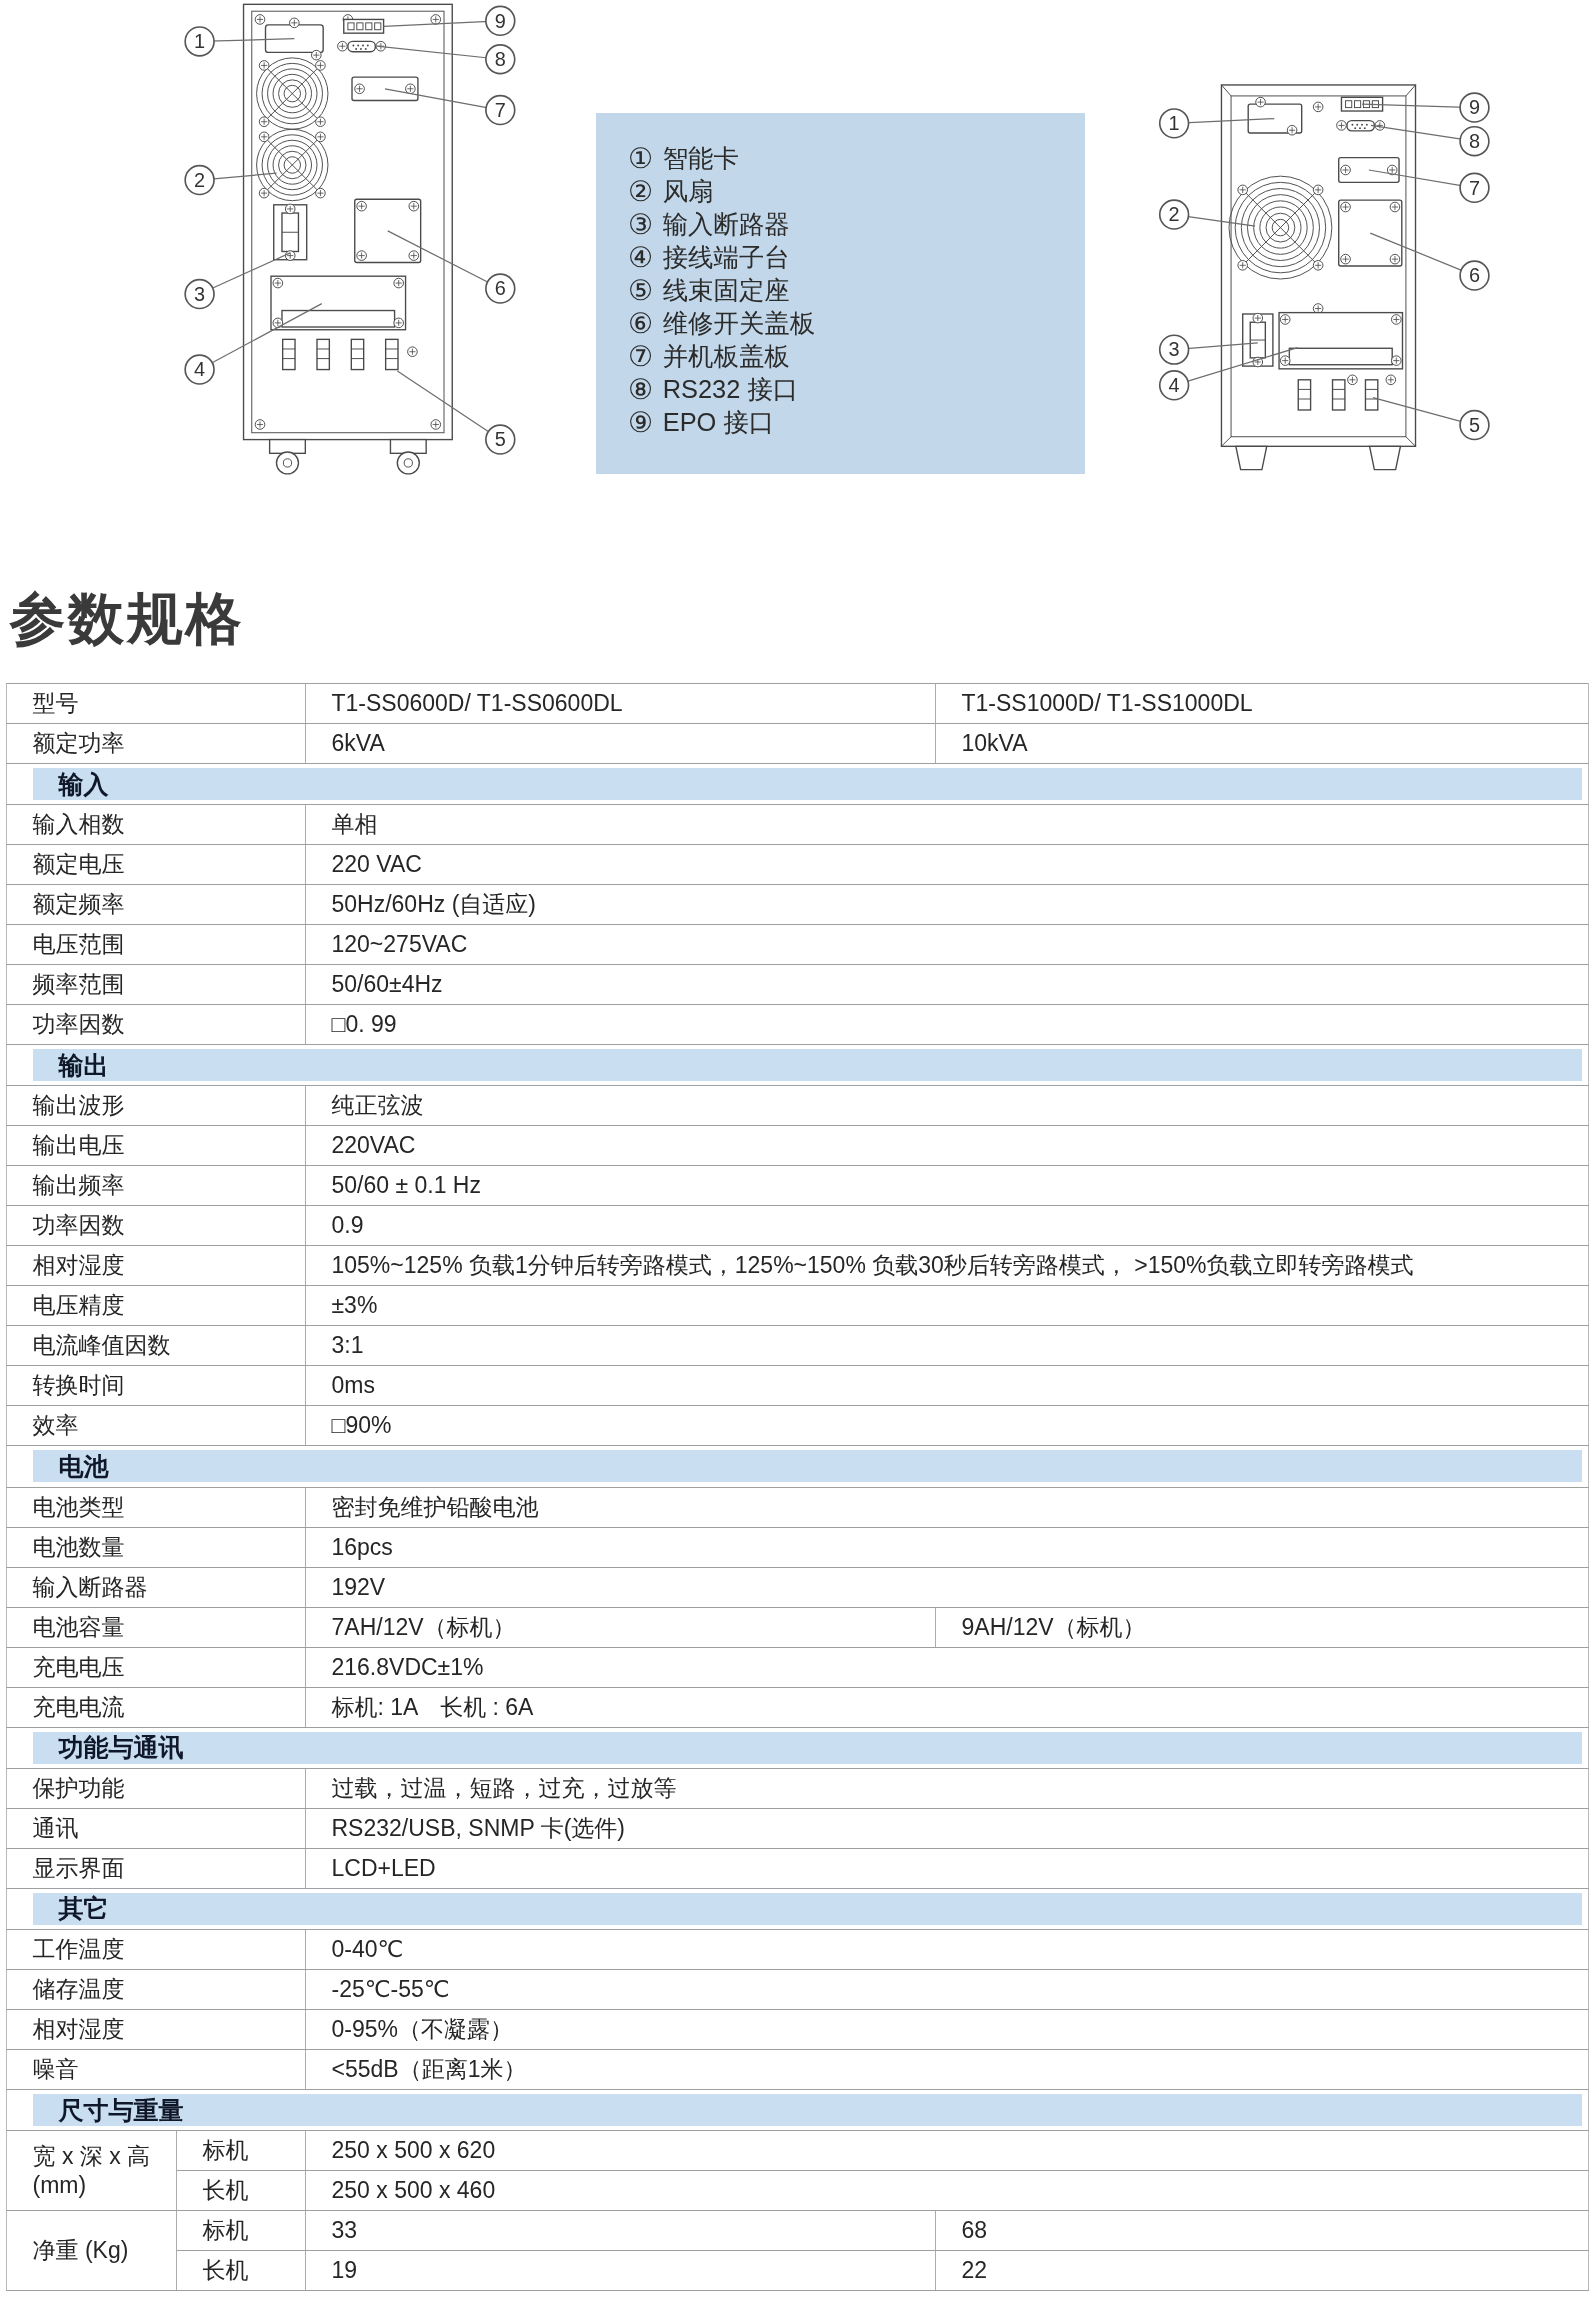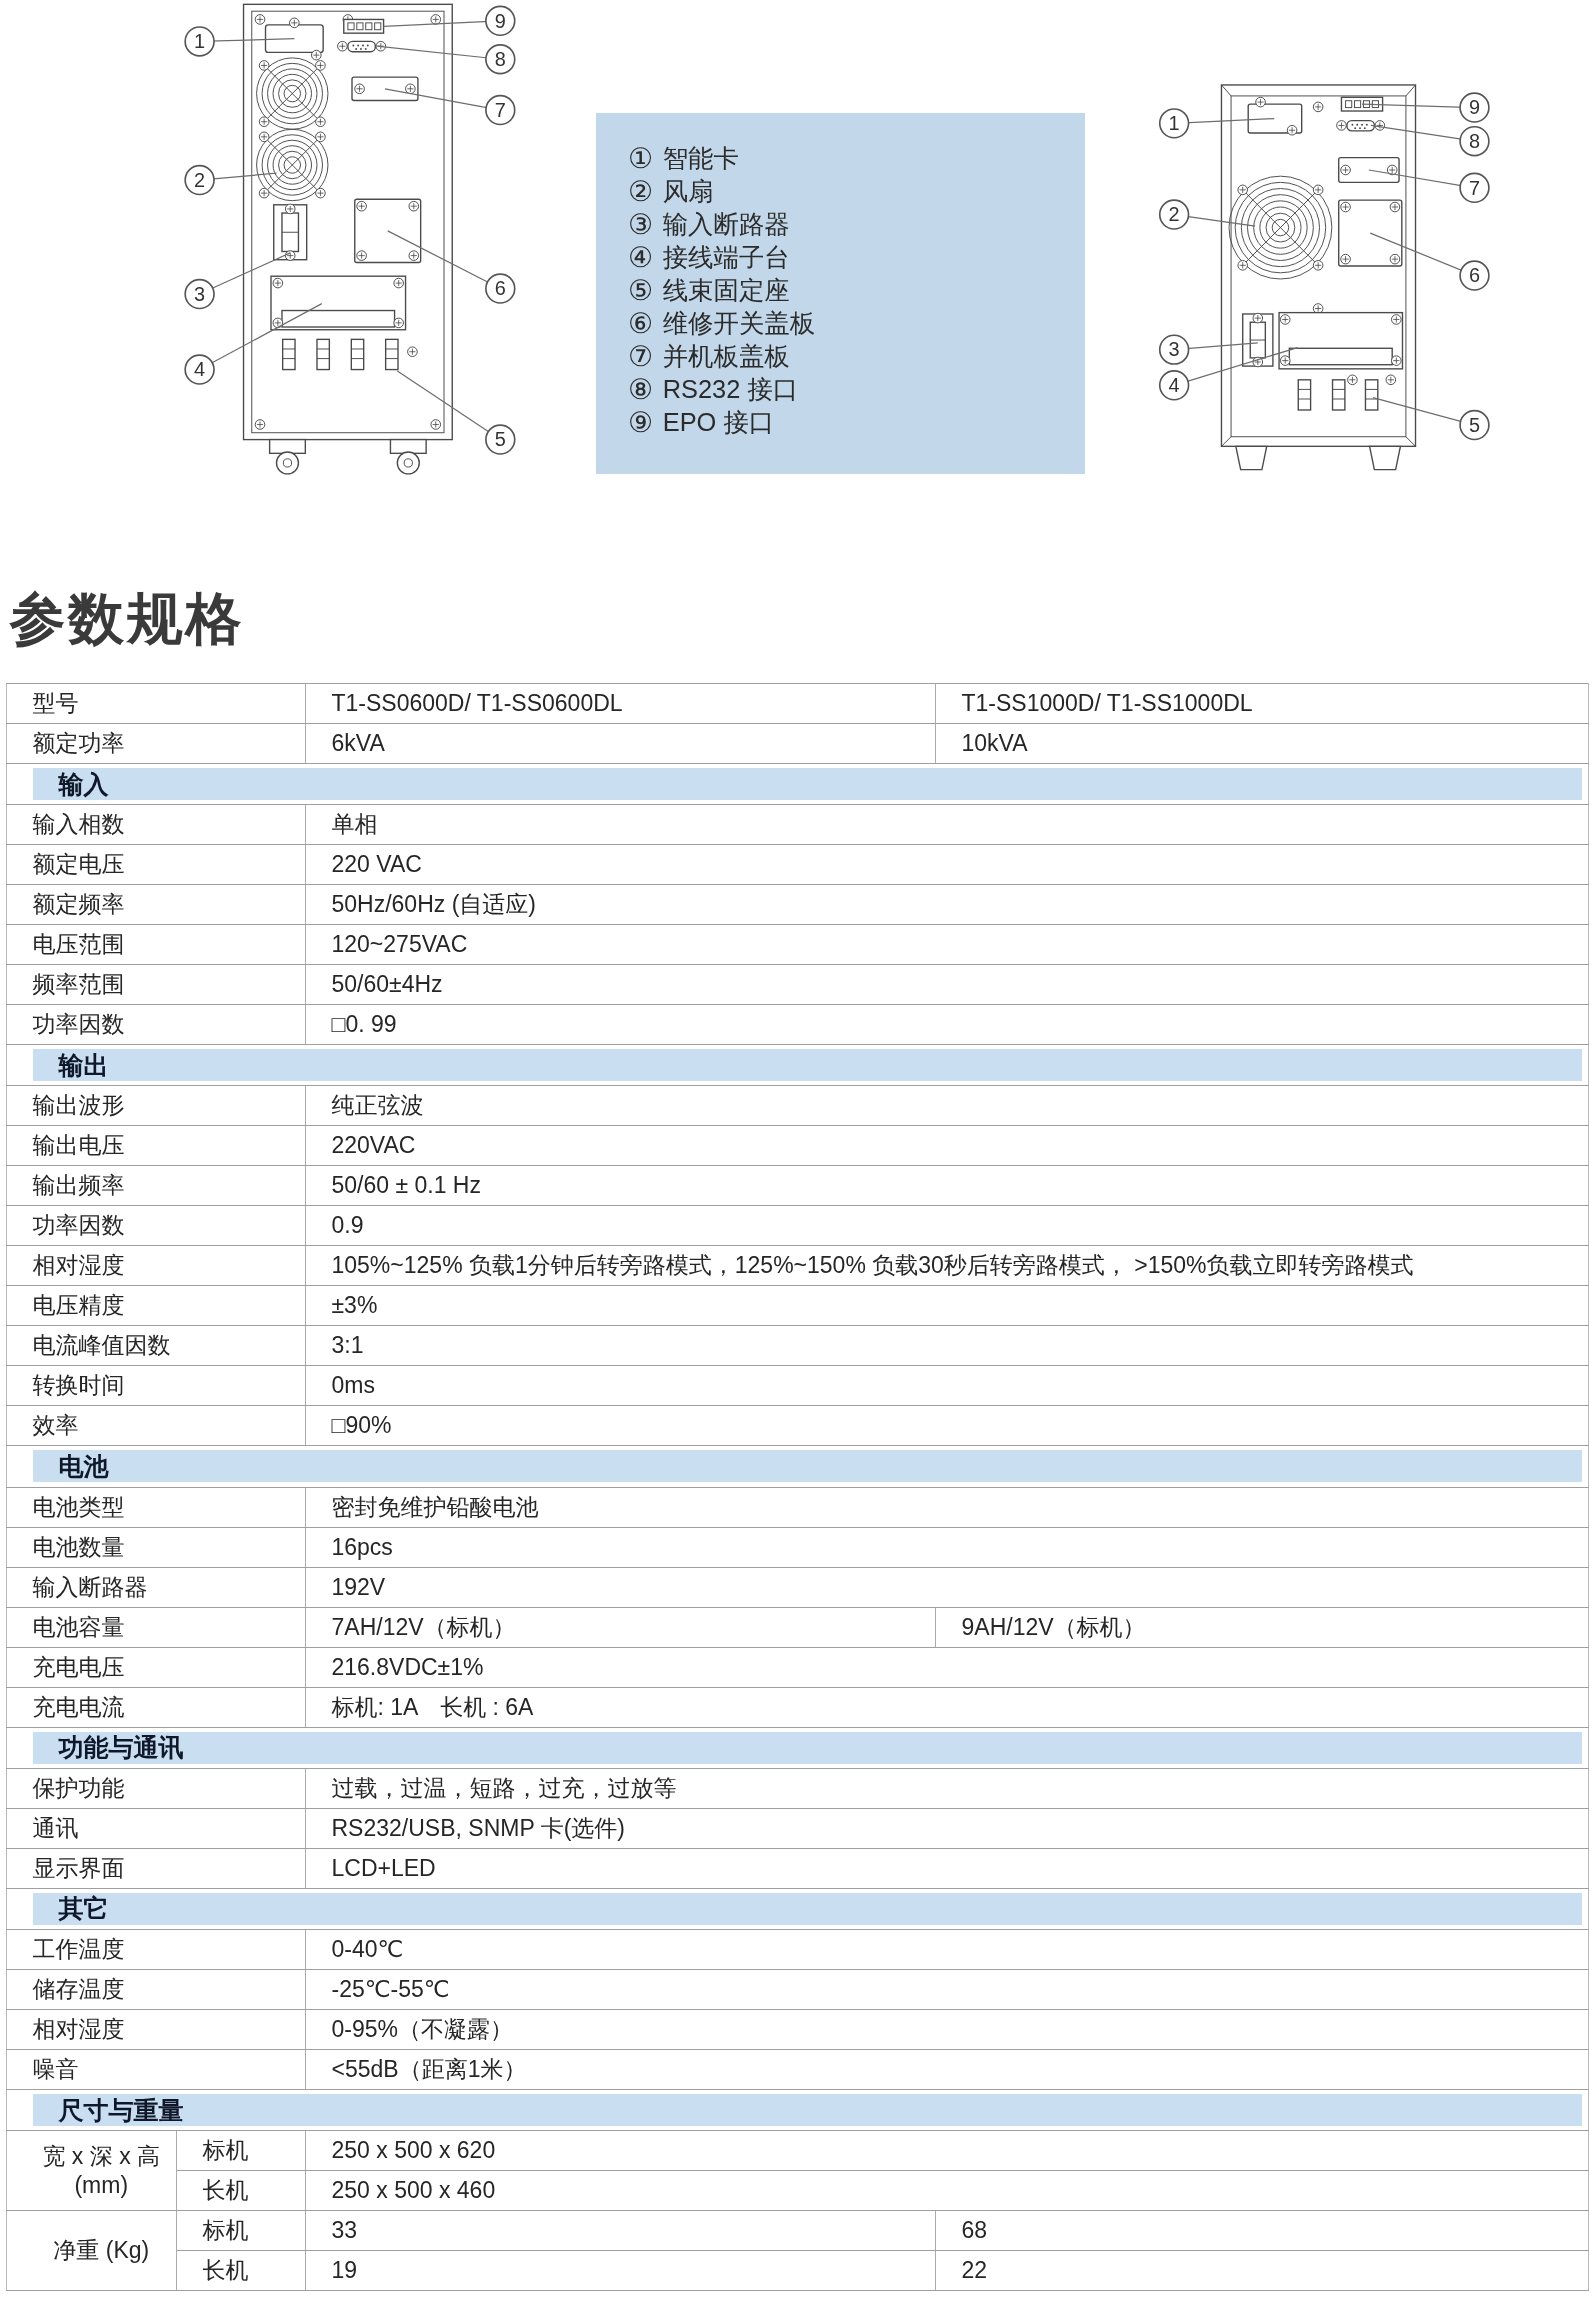--- a/index.html
+++ b/index.html
@@ -39,21 +39,21 @@
     border-bottom:1.4px solid #9f9f9f;
     overflow:hidden;white-space:nowrap;
   }
   td.b-r{border-right:0.7px solid #ababab;}
   td.sec-td{padding:0;}
   .band{
     height:32px;margin:4.1px 0;background:#c9def0;
     display:flex;align-items:center;padding-left:26px;
     font-size:25px;font-weight:700;color:#0f172a;
   }
-  td.glbl{text-align:center;padding:0 4.1px;line-height:1.25;}
+  td.glbl{text-align:left;padding:0 4.1px;line-height:1.25;}
   td.sub{padding-left:25px;}
 </style>
 </head>
 <body>
 
 <div class="canvas">
 
   <svg class="diagram" style="left:179px;top:0;width:357px;height:481px" viewBox="0 0 520 700">
     <defs>
       <g id="screw">

